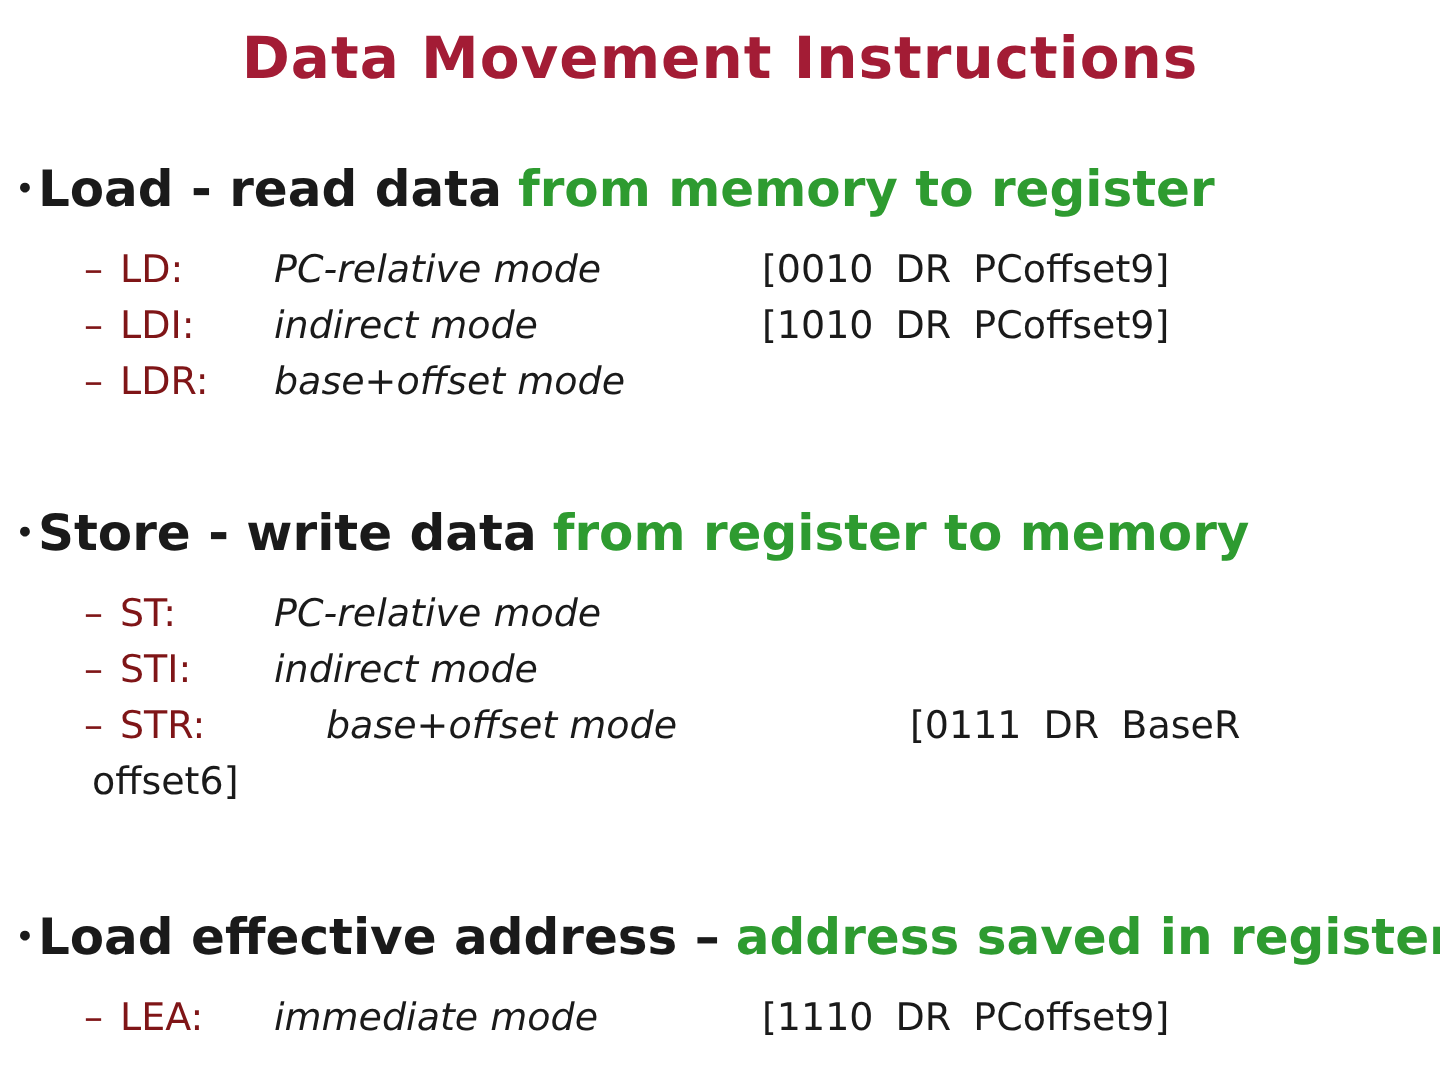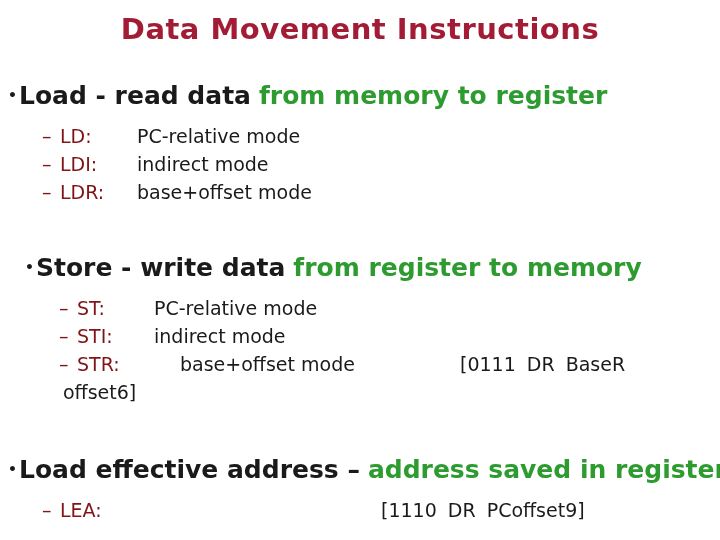--- a/index.html
+++ b/index.html
@@ -23,68 +23,70 @@
     top: 12px; left: 0; width: 720px;
     text-align: center;
     font-size: 29px;
     font-weight: 700;
     letter-spacing: 0.5px;
     color: var(--title);
   }
 
   .section { position: absolute; left: 0; width: 648px; }
   .section-load  { top: 80px; }
-  .section-store { top: 252px; margin-left: 17px; }
+  .section-store { top: 252px; }
   .section-lea   { top: 454px; }
 
   .heading {
     padding-left: 8px;
     font-size: 25px;
     font-weight: 600;
     line-height: 30px;
     white-space: nowrap;
   }
   .bullet {
     font-size: 14px;
     vertical-align: 4px;
     margin-right: 2px;
   }
   .h-green { color: var(--highlight); margin-left: 0.32em; }
 
   .rows { position: relative; margin-top: 12px; }
   .row { position: relative; height: 28px; font-size: 19px; line-height: 26px; white-space: nowrap; }
   .row .dash     { position: absolute; left: 42px;  color: var(--mnemonic); }
   .row .mnemonic { position: absolute; left: 60px;  color: var(--mnemonic); }
-  .row .mode     { position: absolute; left: 137px; }
+  .row .mode     { position: absolute; left: 137px; font-style: italic; }
   .row .encoding { position: absolute; left: 381px; word-spacing: 5px; }
   .row.str .mode     { left: 163px; }
-  .row.str .encoding { left: 443px; }
+  .row.str .encoding { left: 455px; }
   .row.wrap-line .encoding-wrap { position: absolute; left: 46px; word-spacing: 5px; }
 </style>
 </head>
 <body>
 
 <div class="slide">
 
   <h1 class="title">Data Movement Instructions</h1>
 
   <div class="section section-load">
     <div class="heading">
       <span class="bullet">•</span><span class="h-black">Load - read data</span><span class="h-green">from memory to register</span>
     </div>
     <div class="rows">
       <div class="row">
         <span class="dash">–</span>
         <span class="mnemonic">LD:</span>
         <span class="mode">PC-relative mode</span>
+        <span class="encoding">[0010 DR PCoffset9]</span>
       </div>
       <div class="row">
         <span class="dash">–</span>
         <span class="mnemonic">LDI:</span>
         <span class="mode">indirect mode</span>
+        <span class="encoding">[1010 DR PCoffset9]</span>
       </div>
       <div class="row">
         <span class="dash">–</span>
         <span class="mnemonic">LDR:</span>
         <span class="mode">base+offset mode</span>
       </div>
     </div>
   </div>
 
   <div class="section section-store">
@@ -115,18 +117,19 @@
   </div>
 
   <div class="section section-lea">
     <div class="heading">
       <span class="bullet">•</span><span class="h-black">Load effective address –</span><span class="h-green">address saved in register</span>
     </div>
     <div class="rows">
       <div class="row">
         <span class="dash">–</span>
         <span class="mnemonic">LEA:</span>
+        <span class="mode">immediate mode</span>
         <span class="encoding">[1110 DR PCoffset9]</span>
       </div>
     </div>
   </div>
 
 </div>
 
 </body></html>

